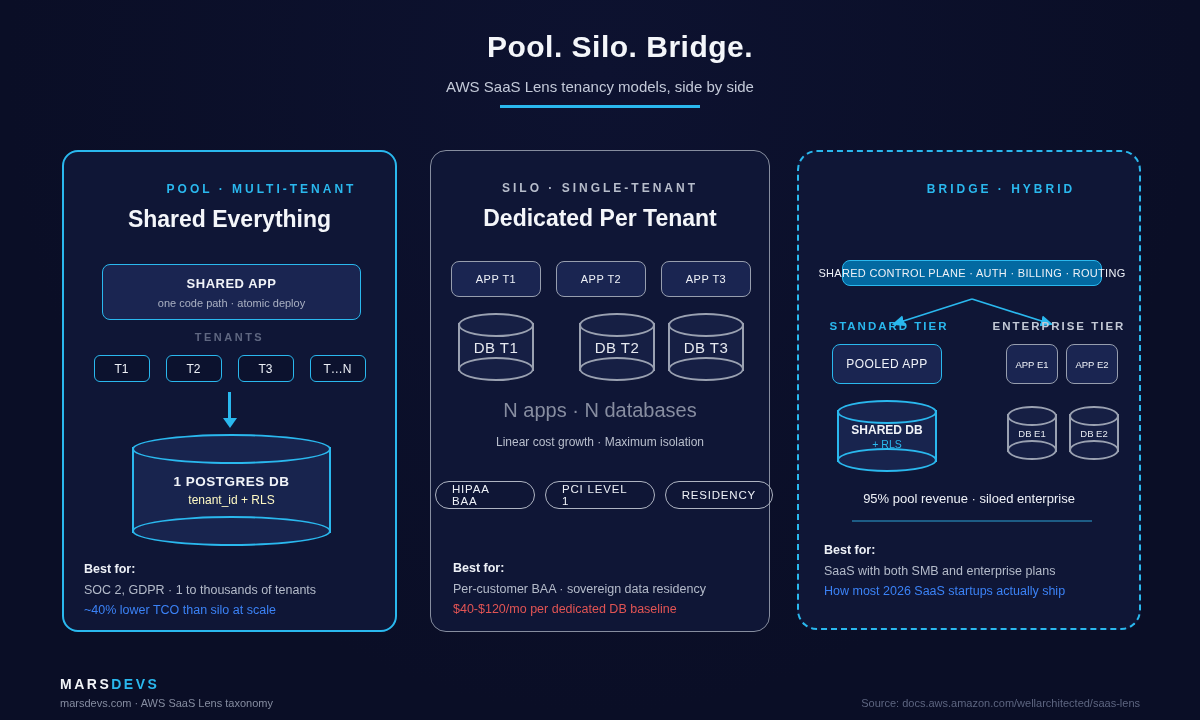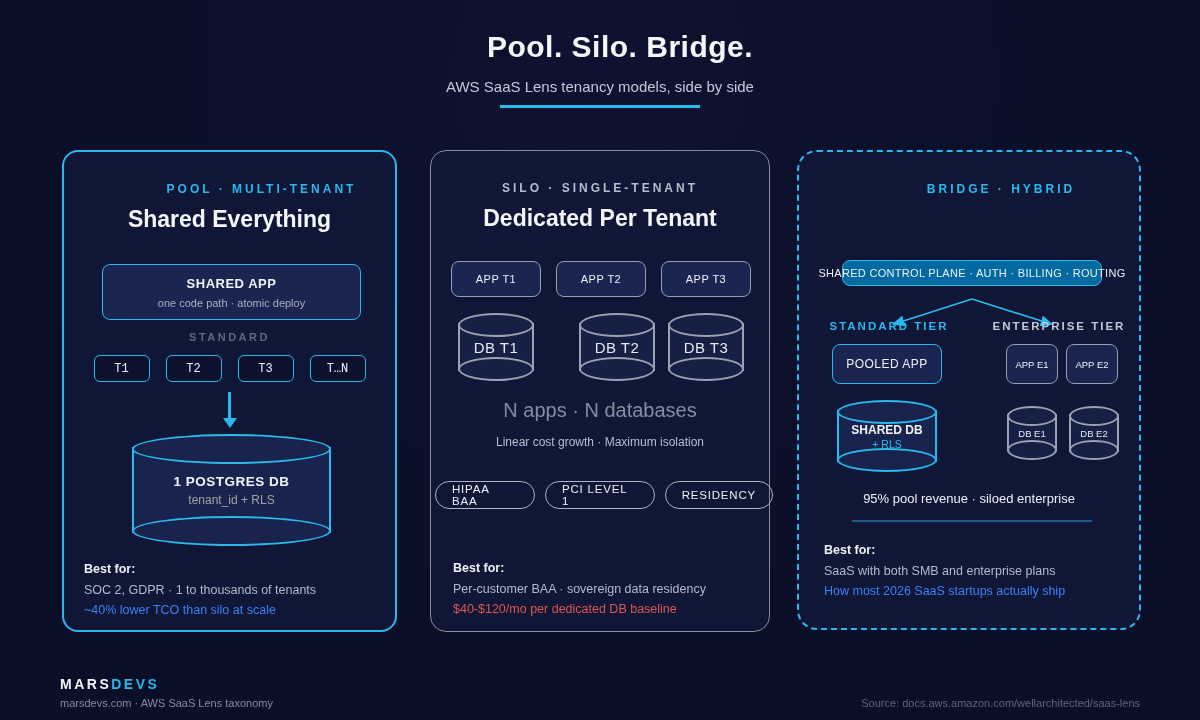--- a/index.html
+++ b/index.html
@@ -59,21 +59,21 @@
   
   .pool-app { left: 38px; top: 112px; width: 259px; height: 56px; gap: 6px; }
   .pool-app .t1 { font-size: 13px; font-weight: 600; color: #f0f3f8; letter-spacing: 0.5px; }
   .pool-app .t2 { font-size: 11px; color: #a9b0c2; }
   .tenants-label {
     top: 179px; left: 0; width: 100%; text-align: center;
     font-size: 11px; font-weight: bold; letter-spacing: 2.5px; color: #5f6781;
   }
   .tenant-row {
     top: 203px; left: 0; width: 100%;
-    display: flex; justify-content: center; gap: 16px; font-family: Liberation Mono, monospace;
+    display: flex; justify-content: center; gap: 16px;
   }
   .tenant-box {
     width: 56px; height: 27px; border: 1.5px solid #2ab8ee; border-radius: 6px;
     background: #0c122e; color: #eef1f7; font-size: 12px;
     display: flex; align-items: center; justify-content: center;
   }
   .pool-arrow { top: 240px; left: 0; width: 100%; display: flex; flex-direction: column; align-items: center; }
   .pool-arrow .shaft { width: 3px; height: 26px; background: #2ab8ee; }
   .pool-arrow .head {
     width: 0; height: 0;
@@ -98,21 +98,21 @@
     height: var(--e); border-radius: 50%;
     border: 2px solid var(--c); background: var(--f);
   }
   .cyl > * { position: relative; z-index: 2; }
 
   .pool-db {
     --c: #2ab8ee; --f: #18244e; --e: 26px;
     left: 68px; top: 295px; width: 199px; height: 86px;
   }
   .pool-db .t1 { font-size: 13.5px; font-weight: 600; color: #f0f3f8; letter-spacing: 0.5px; }
-  .pool-db .t2 { font-size: 12px; color: #a3a3a3; }
+  .pool-db .t2 { font-size: 12px; color: #fef9c3; }
 
   
   .bestfor { position: absolute; line-height: 20.5px; font-size: 12.5px; }
   .bf-label { color: #eef1f7; font-weight: 600; }
   .bf-body  { color: #b4bbca; }
   .bf-cyan  { color: #3b82f6; }
   .bf-red   { color: #e25454; }
   .pool-bf   { left: 20px; top: 407px; }
   .silo-bf   { left: 22px; top: 407px; }
   .bridge-bf { left: 25px; top: 388px; }
@@ -211,21 +211,21 @@
 
 <div class="panel panel-pool">
   <div class="abs kicker kicker-cyan">POOL · MULTI-TENANT</div>
   <div class="abs panel-title">Shared Everything</div>
 
   <div class="node-box b-cyan pool-app">
     <span class="t1">SHARED APP</span>
     <span class="t2">one code path · atomic deploy</span>
   </div>
 
-  <div class="abs tenants-label">STANDARD</div>
+  <div class="abs tenants-label">TENANTS</div>
 
   <div class="abs tenant-row">
     <div class="tenant-box">T1</div>
     <div class="tenant-box">T2</div>
     <div class="tenant-box">T3</div>
     <div class="tenant-box">T…N</div>
   </div>
 
   <div class="abs pool-arrow">
     <div class="shaft"></div>

